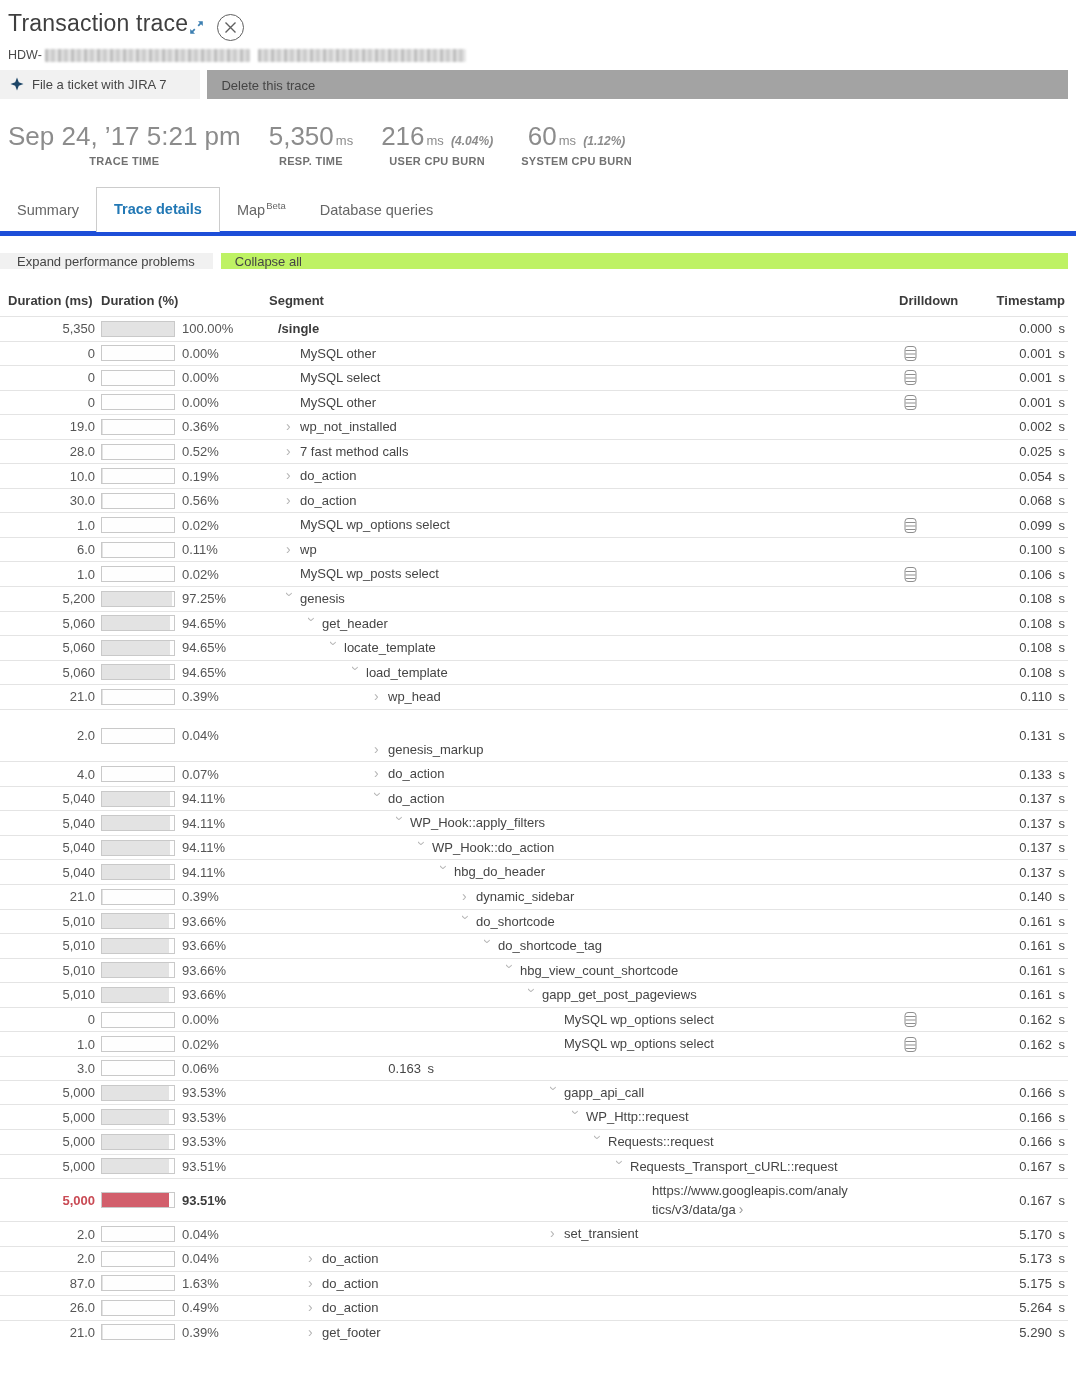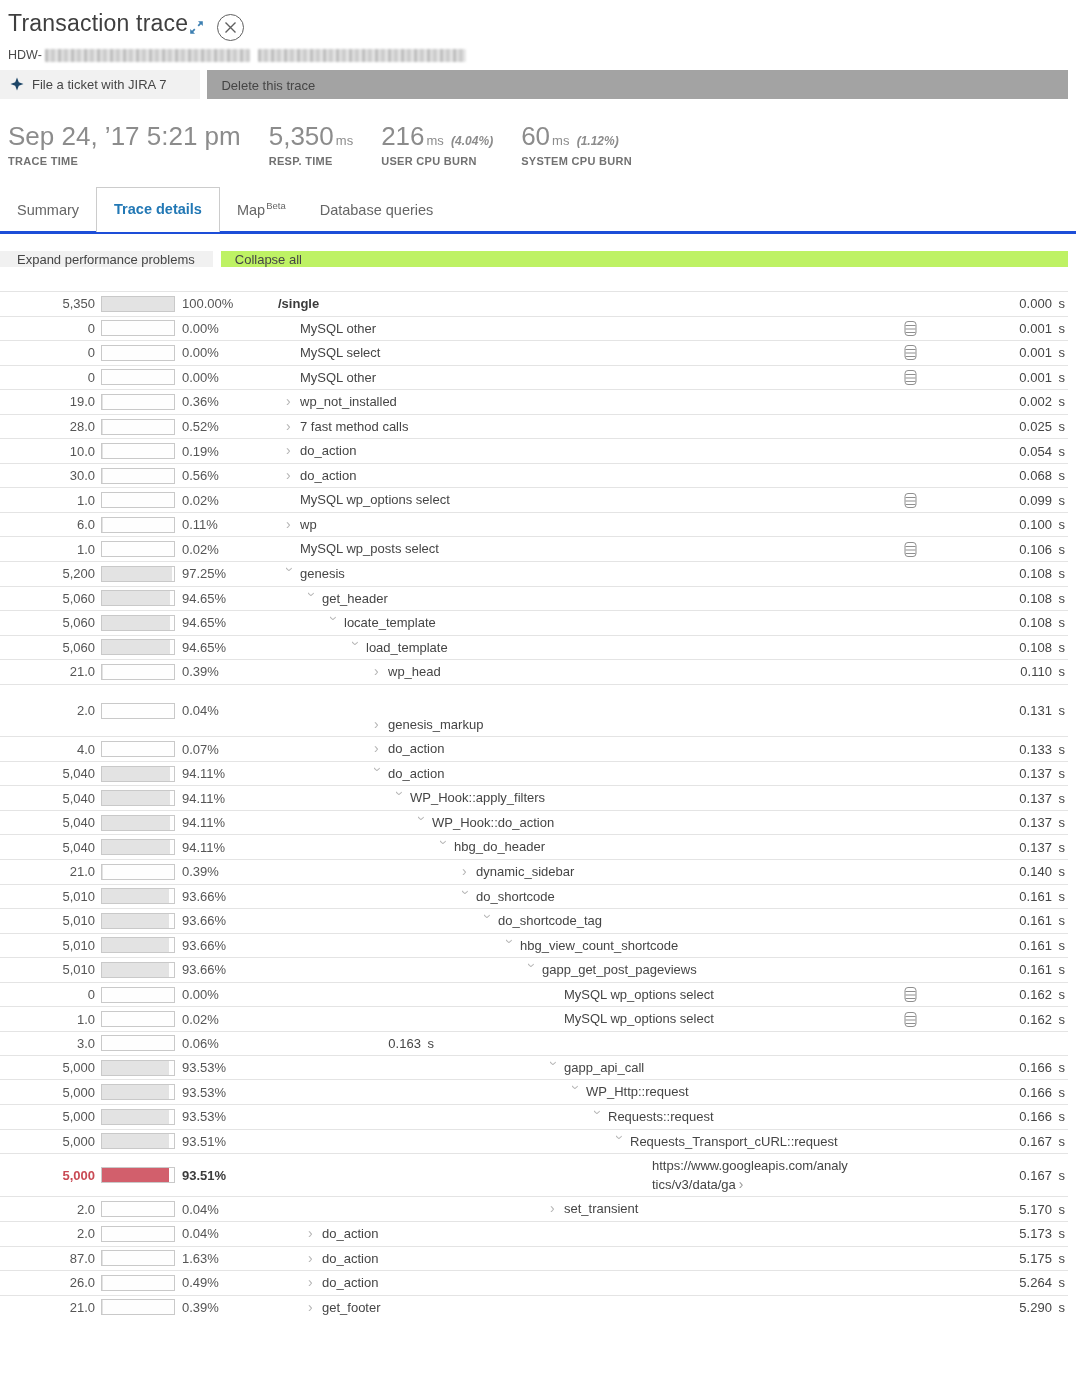--- a/index.html
+++ b/index.html
@@ -22,28 +22,28 @@
   
   .strip { display:flex; margin:2px 8px 0 0; height:29px; }
   .strip .seg1 { background:#f1f1f1; display:flex; align-items:center; padding:0 34px 0 10px; cursor:pointer; }
   .strip .gap { width:7px; background:#fff; }
   .strip .seg2 { background:#a3a3a3; flex:1; display:flex; align-items:center; }
   .strip .btn2 { padding:0 30px 0 14px; cursor:pointer; }
   .strip span.lbl { font-size:13px; color:#454545; }
   .jira-ic { margin-right:8px; display:inline-flex; }
 
   
-  .stats { display:flex; padding:22px 8px 0 8px; gap:28px; }
+  .stats { display:flex; padding:22px 8px 0 8px; gap:28px;text-align:center; }
   .stat .big { font-size:26px; font-weight:300; color:#8c8c8c; white-space:nowrap; }
   .stat .big .unit { font-size:13px; font-weight:400; color:#8c8c8c; margin-left:2px; }
   .stat .big .extra { font-size:12px; font-style:italic; font-weight:700; color:#8c8c8c; }
   .stat .lab { font-size:11px; font-weight:700; color:#717171; letter-spacing:0.3px; margin-top:3px; }
 
   
-  .tabs { display:flex; align-items:flex-end; margin-top:20px; border-bottom:3px solid #1d4ed8; padding-left:0; }
+  .tabs { display:flex; align-items:flex-end; margin-top:20px; border-bottom:5px solid #1d4ed8; padding-left:0; }
   .tab { padding:13px 17px; font-size:14.5px; color:#666; cursor:pointer; position:relative; }
   .tab.active { color:#2278b5; font-weight:700; background:#fff; border:1px solid #ccc; border-bottom:none; margin-bottom:-1px; padding:13px 17px 15px 17px; }
   .tab sup { font-size:9.5px; color:#666; font-weight:400; margin-left:1px; }
 
   
   .toolbar { display:flex; margin:17px 8px 0 0; height:16px; }
   .toolbar .b1 { background:#f1f1f1; display:flex; align-items:center; padding:0 18px 0 17px; cursor:pointer; }
   .toolbar .gap { width:8px; background:#fff; }
   .toolbar .rest { background:#bef264; flex:1; display:flex; align-items:center; }
   .toolbar .b2 { padding:0 28px 0 14px; cursor:pointer; }
@@ -154,20 +154,27 @@
   </div>
   <div class="gap"></div>
   <div class="rest">
     <div class="b2">
       <span class="lbl">Collapse all</span>
     </div>
   </div>
 </div>
 
 <div class="table">
+  <div class="thead">
+    <div class="c1">Duration (ms)</div>
+    <div class="c2">Duration (%)</div>
+    <div class="c3">Segment</div>
+    <div class="c4">Drilldown</div>
+    <div class="c5">Timestamp</div>
+  </div>
   <div id="rows">
       <div class="trow bold">
         <div class="c1">5,350</div>
         <div class="c2">
           <div class="pctbar">
             <div class="fill" style="width: 100%;"></div>
           </div>
           <div class="pcttext">100.00%</div>
         </div>
         <div class="c3" style="padding-left: 16px;"><span>/single</span></div>

